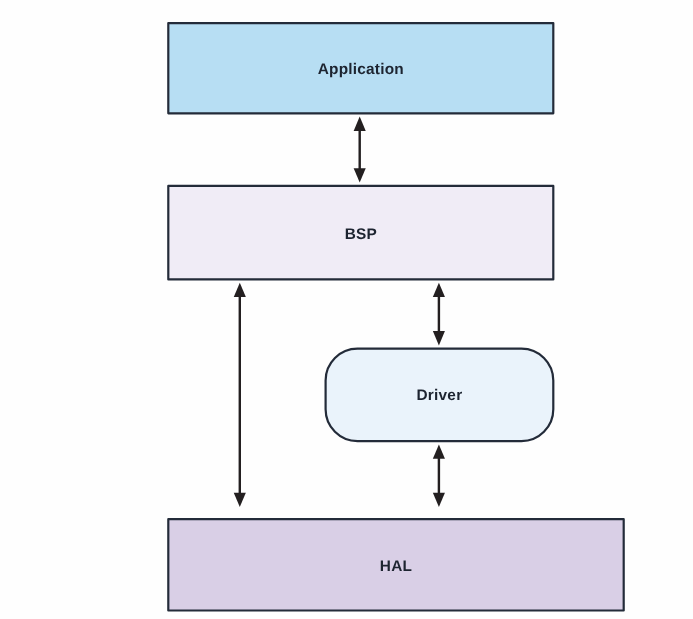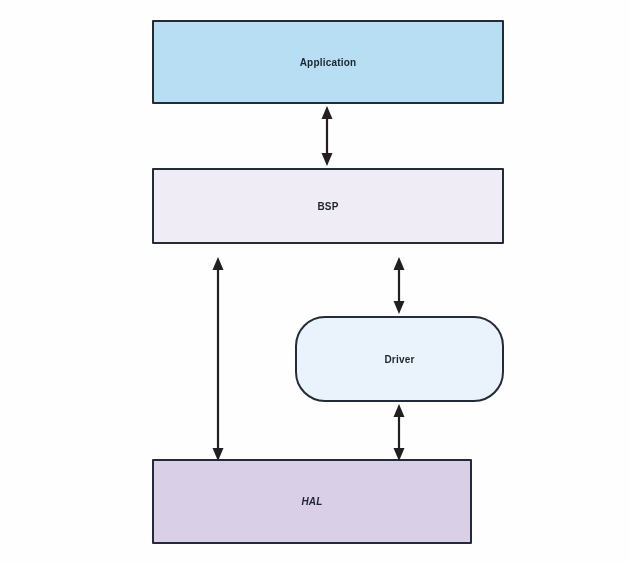--- a/index.html
+++ b/index.html
@@ -20,29 +20,29 @@
     width:630px;height:563px;
     background:var(--bg-color);
   }
   .node{
     position:absolute;
     border:2px solid var(--border-color);
     border-radius:1px;
     display:flex;
     align-items:center;
     justify-content:center;
-    font-size:10px;
+    font-size:14px;
     font-weight:700;
     color:var(--text-color);
     letter-spacing:0.2px;
   }
   .node-application{left:152px;top:20px;width:352px;height:84px;}
-  .node-bsp{left:152px;top:168px;width:352px;height:76px;}
+  .node-bsp{left:152px;top:168px;width:352px;height:87px;}
   .node-driver{left:295px;top:316px;width:209px;height:86px;}
-  .node-hal{left:152px;top:459px;width:320px;height:85px;font-style:italic;}
+  .node-hal{left:152px;top:471px;width:416px;height:85px;}
   .arrows{
     position:absolute;
     left:0;top:0;
     width:630px;height:563px;
     pointer-events:none;
   }
   .arrows line{
     stroke:var(--arrow-color);
     stroke-width:2.2;
   }

